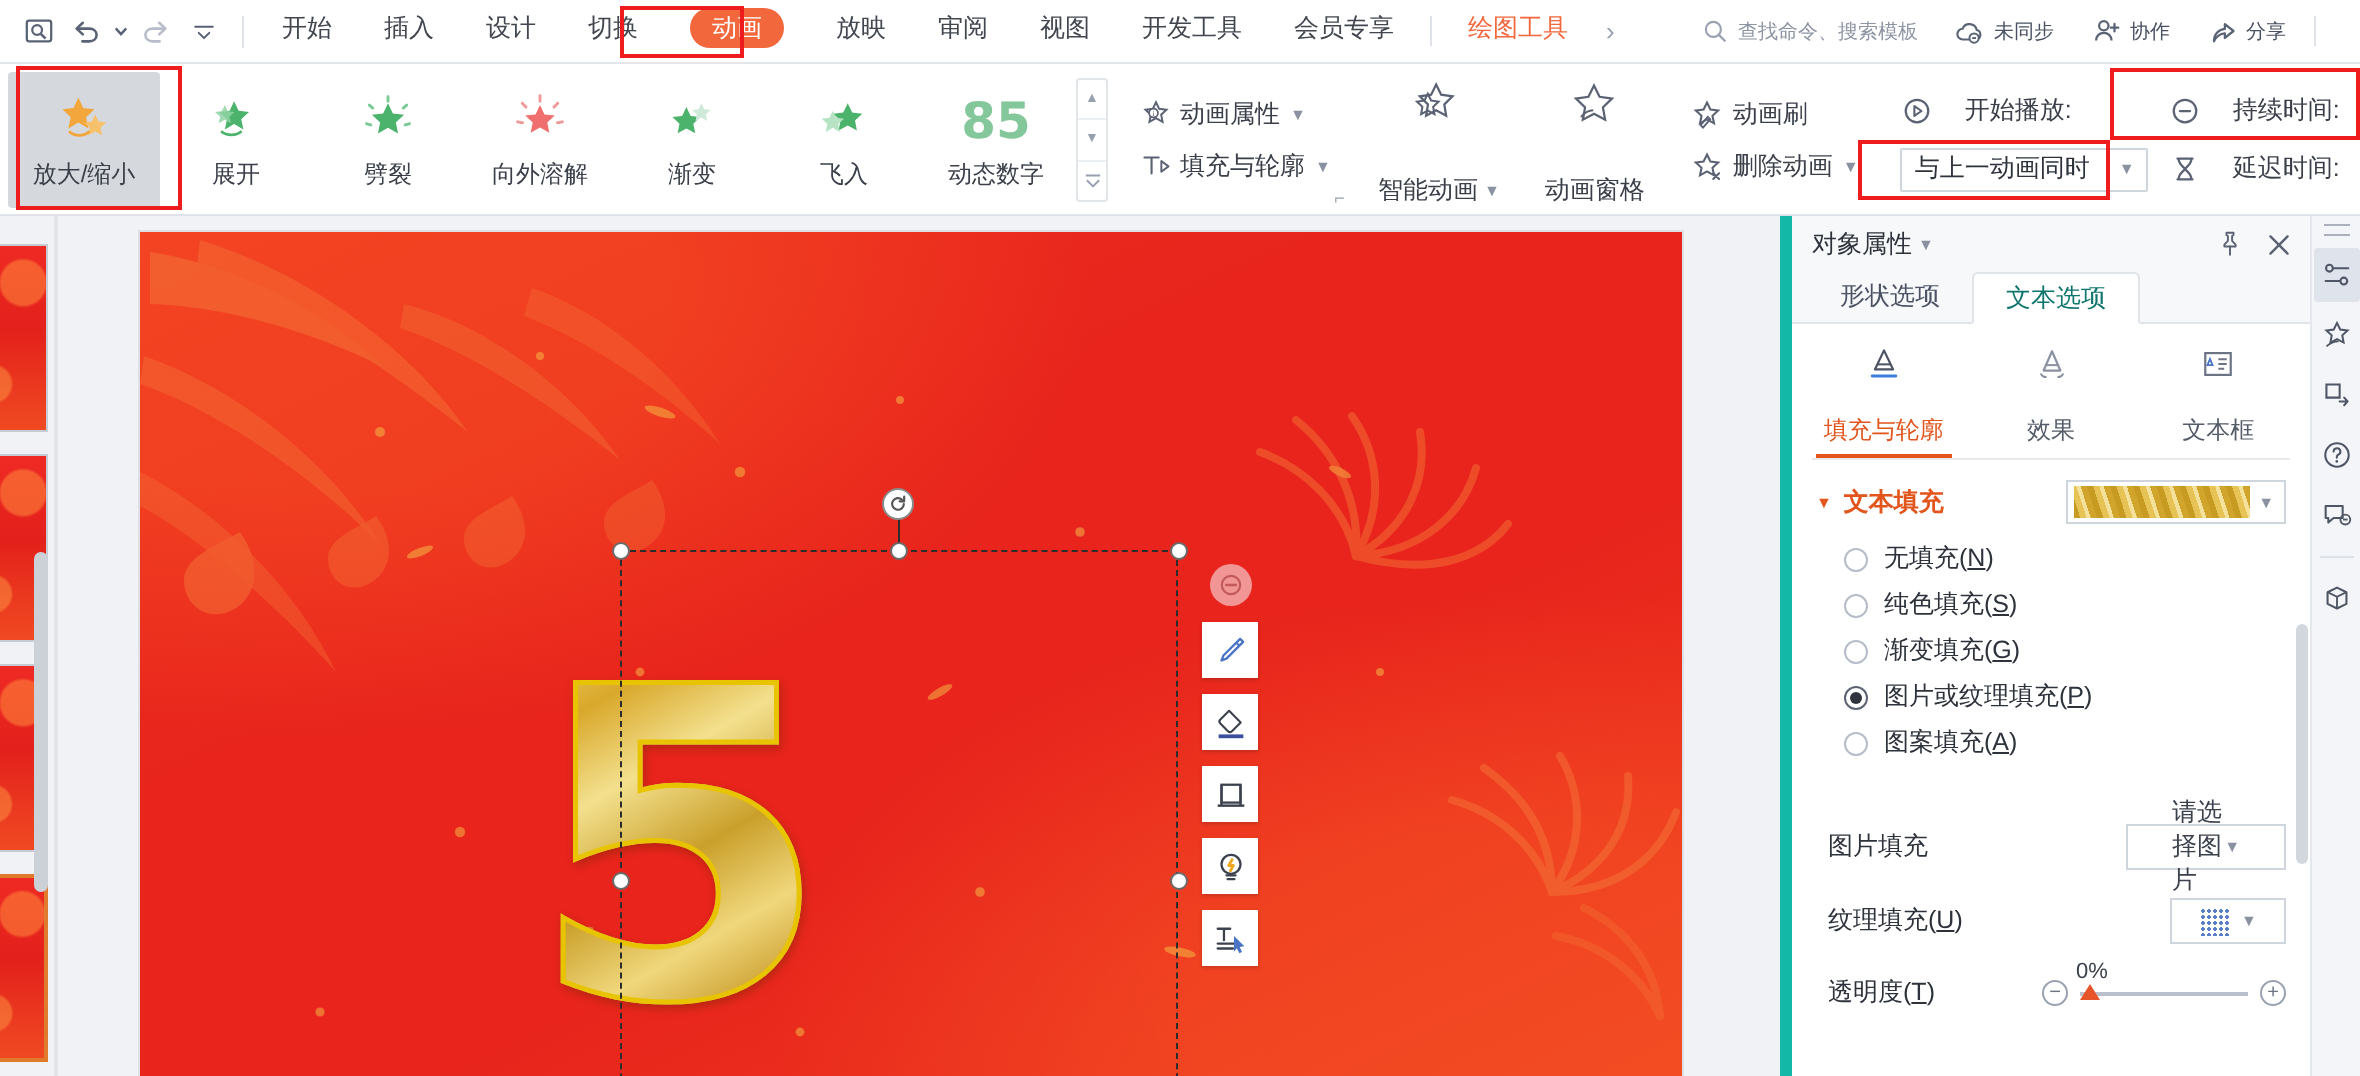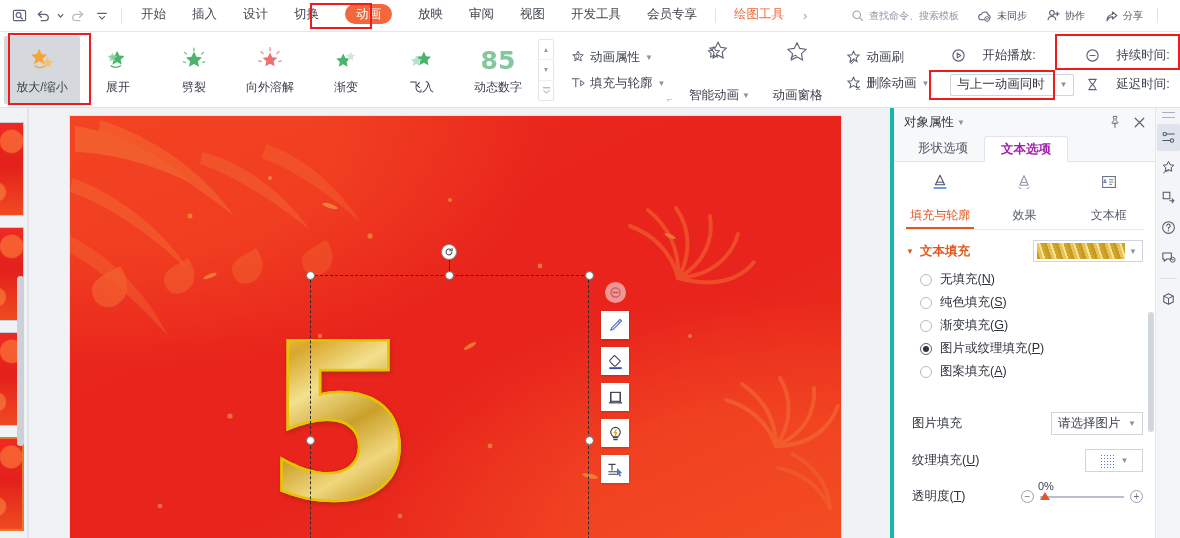--- a/index.html
+++ b/index.html
@@ -177,35 +177,35 @@
   }
   .mini-btn {
     width: 28px; height: 28px; background: #fff; display: flex;
     align-items: center; justify-content: center; cursor: pointer;
     box-shadow: 0 1px 2px rgba(0,0,0,.16);
   }
 
   
   .rpanel {
     position: absolute; right: 25px; top: 0; width: 265px; height: 430px;
-    background: #f7f8fa; border-left: 4px solid #14b8a6;
+    background: #f7f8fa; border-left: 6px solid #14b8a6;
   }
   .rp-head { height: 28px; display: flex; align-items: center; padding: 0 8px 0 10px; }
   .rp-title { font-size: 12.5px; color: #2d323b; }
   .rp-head .caret { margin-left: 3px; }
   .rp-head-acts { margin-left: auto; display: flex; gap: 10px; color: #5b6273; }
   .rp-act { cursor: pointer; width: 15px; height: 15px; display:flex; align-items:center; justify-content:center; }
 
   .rp-tabs { display: flex; padding: 0 8px; height: 26px; border-bottom: 1px solid #e1e4e9; }
   .rp-tab {
     padding: 0 16px; font-size: 12.5px; color: #4a5263; display: flex; align-items: center;
     cursor: pointer; border-radius: 3px 3px 0 0;
   }
   .rp-tab.active {
-    background: #fff; color: #a21caf; font-weight: bold;
+    background: #fff; color: #0f766e; font-weight: normal;
     border: 1px solid #e1e4e9; border-bottom-color: #fff; margin-bottom: -1px;
   }
 
   .rp-body { background: #fff; height: 376px; position: relative; }
   .rp-subtabs { display: flex; padding: 6px 4px 0; }
   .rp-subtab {
     flex: 1; display: flex; flex-direction: column; align-items: center; gap: 15px;
     padding: 4px 0 5px; cursor: pointer; position: relative;
   }
   .rp-subtab .st-lbl { font-size: 12px; color: #555c69; }
@@ -235,22 +235,22 @@
   }
   .radio.on { border-color: #5c6372; }
   .radio.on::after { content:''; width: 6px; height: 6px; border-radius: 50%; background: #2f343d; }
   .radio-lbl { font-size: 12.5px; color: #2d323b; }
   .uline { text-decoration: underline; }
 
   .field-row { display: flex; align-items: center; padding: 7px 12px 7px 18px; }
   .field-lbl { font-size: 12.5px; color: #2d323b; }
   .field-ctl { margin-left: auto; }
   .f-select {
-    border: 1px solid #cfd5dd; background: #fff; height: 23px; width: 92px;
-    display: flex; align-items: center; padding: 0 6px; font-size: 12.5px; color: #3c424d; cursor: pointer;
+    border: 1px solid #cfd5dd; background: #fff; height: 23px; width: 80px;
+    display: flex; align-items: center; padding: 0 22px; font-size: 12.5px; color: #3c424d; cursor: pointer;
   }
   .f-select .caret { margin-left: auto; }
   .f-tex {
     border: 1px solid #cfd5dd; background: #fff; height: 23px; width: 58px;
     display: flex; align-items: center; justify-content: center; gap: 5px; cursor: pointer;
   }
   .tex-chip {
     width: 15px; height: 14px;
     background-image: radial-gradient(#5b7fc4 38%, transparent 40%);
     background-size: 3px 3px; background-color: #fff;

